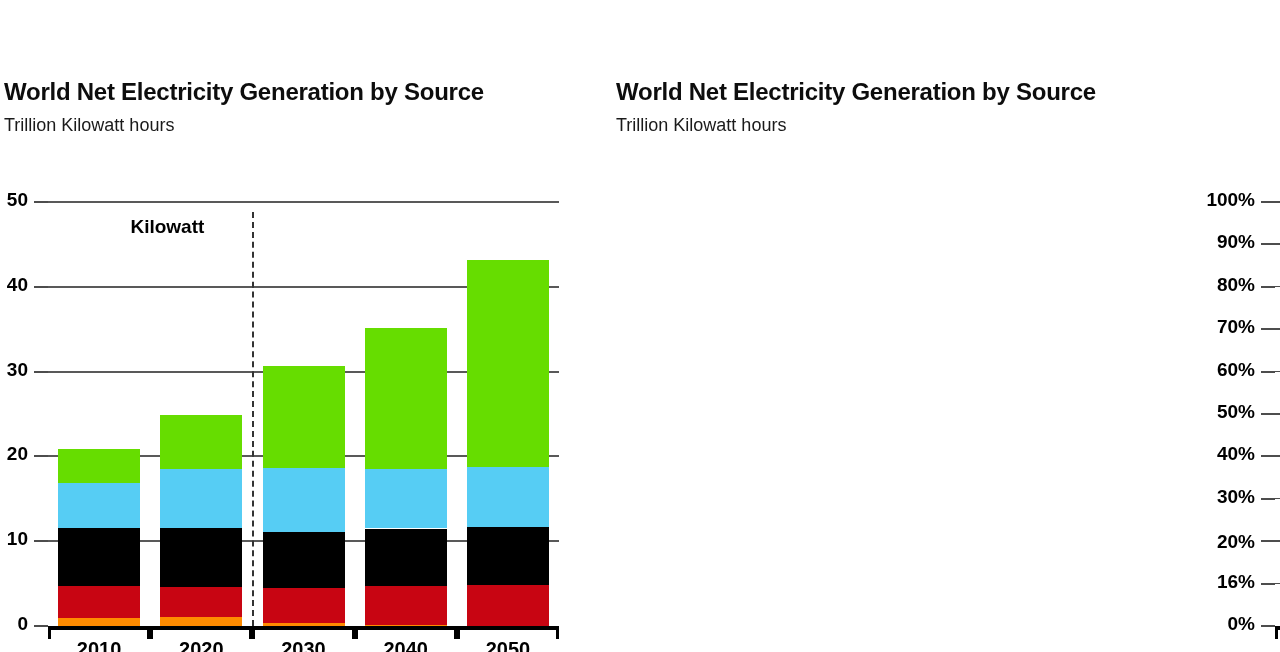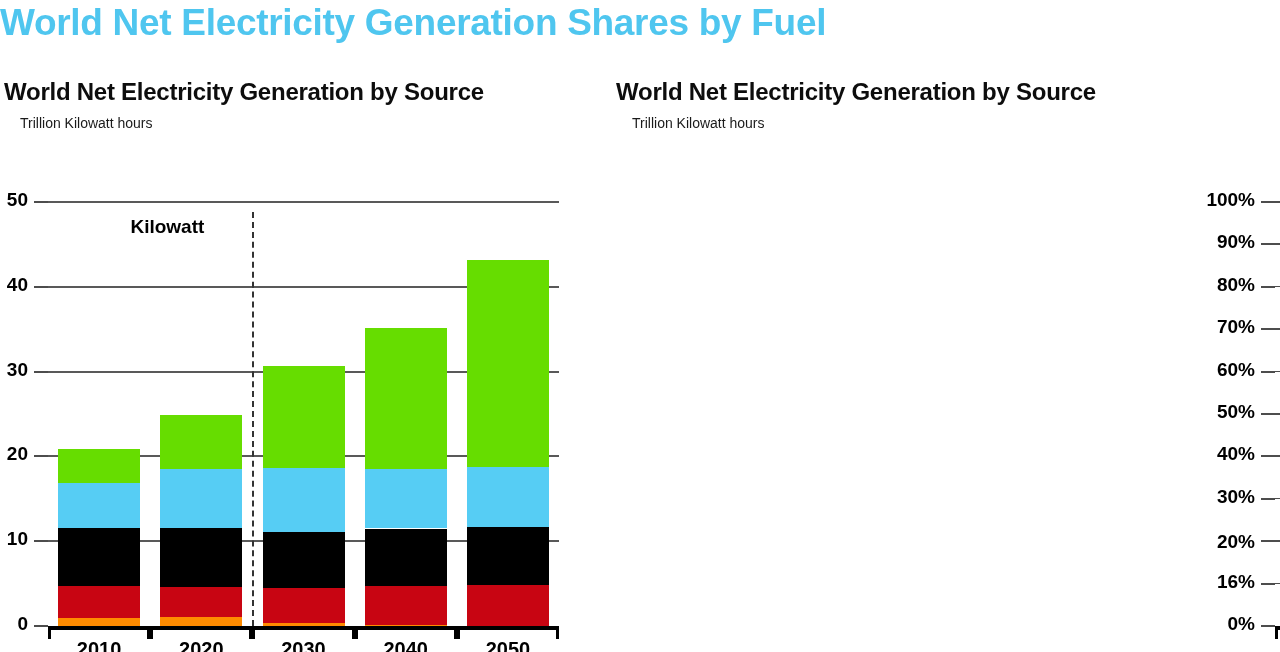--- a/index.html
+++ b/index.html
@@ -24,22 +24,22 @@
   .panel{ position:absolute; top:0; height:652px; }
   .panel-left{ left:0px; width:600px; }
   .panel-right{ left:612px; width:668px; }
 
   .panel-title{
     position:absolute; left:4px; top:78px;
     font-size:24px; font-weight:bold; color:#0d0d0d;
     white-space:nowrap; letter-spacing:-0.25px;
   }
   .panel-subtitle{
-    position:absolute; left:20px; top:115px;
-    font-size:14px; font-weight:normal; color:#1a1a1a;
+    position:absolute; left:4px; top:115px;
+    font-size:18px; font-weight:normal; color:#1a1a1a;
     white-space:nowrap;
   }
 
   
   .plot{ position:absolute; }
   #plot-left{ left:48px; top:202px; width:511px; height:424px; }
   #plot-right{ left:663px; top:202px; width:501px; height:424px; }
 
   .gridline{
     position:absolute; left:0; width:100%;
@@ -84,21 +84,20 @@
   .xlabel{
     position:absolute; font-size:20px; font-weight:bold;
     color:#000; text-align:center; white-space:nowrap;
   }
 </style>
 </head>
 <body>
 
 <div class="page">
 
-  <div class="main-title">World Net Electricity Generation Shares by Fuel</div>
 
   <div class="panel panel-left">
     <div class="panel-title">World Net Electricity Generation by Source</div>
     <div class="panel-subtitle">Trillion Kilowatt hours</div>
     <div class="plot" id="plot-left">
         <div class="tickmark" style="top: 423px; left: -14px; width: 14px;"></div>
         <div class="ytick ytick-left" style="top: 411px; left: -62px;">0</div>
         <div class="gridline" style="top: 338.2px;"></div>
         <div class="tickmark" style="top: 338.2px; left: -14px; width: 14px;"></div>
         <div class="ytick ytick-left" style="top: 326.2px; left: -62px;">10</div>

